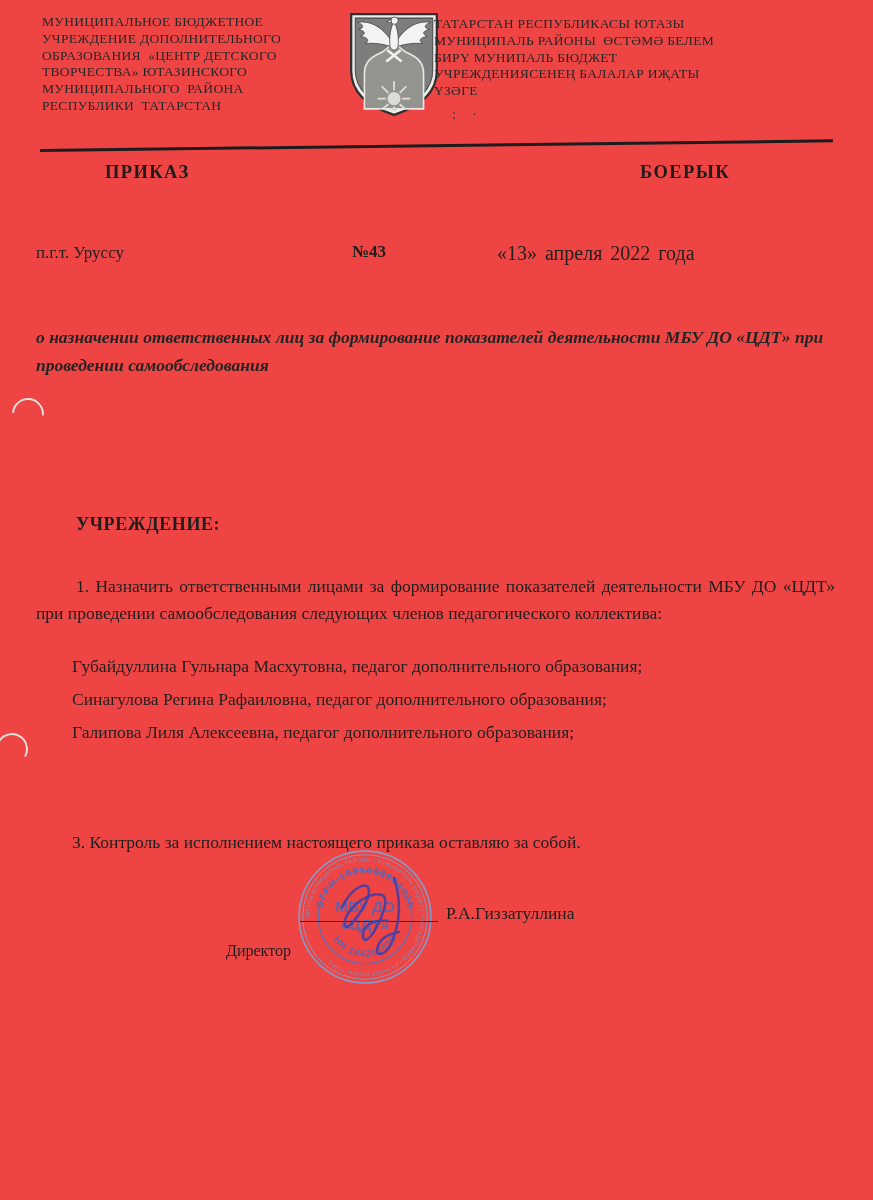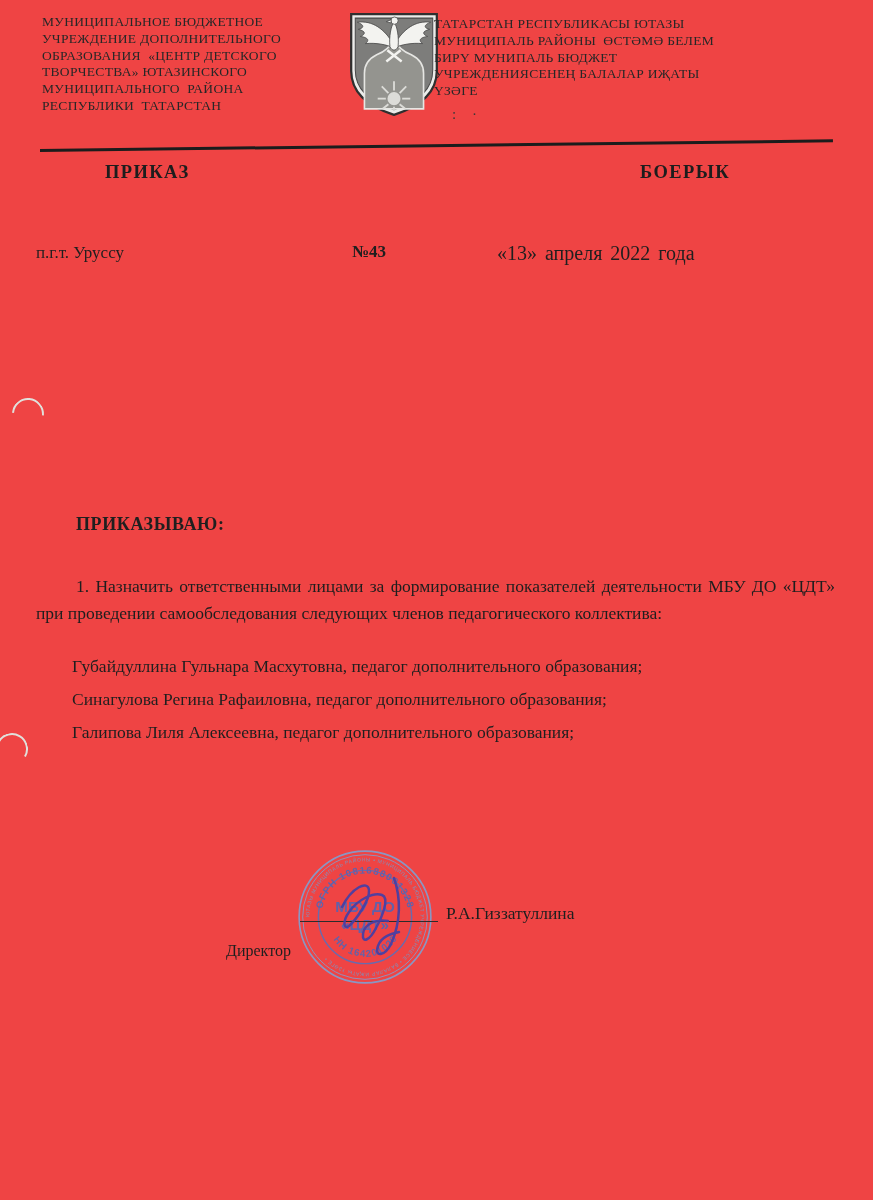--- a/index.html
+++ b/index.html
@@ -93,32 +93,34 @@
 
   <div class="rule"></div>
 
   <div class="title title-ru">ПРИКАЗ</div>
   <div class="title title-tat">БОЕРЫК</div>
 
   <div class="meta-place">п.г.т. Уруссу</div>
   <div class="meta-number">№43</div>
   <div class="meta-date">«13» апреля 2022 года</div>
 
+  <div class="subject">о назначении ответственных лиц за формирование показателей деятельности МБУ ДО «ЦДТ» при проведении самообследования</div>
 
 
-  <div class="order-word">ПРИКАЗЫВАЮ:</div>
+  <div class="order-word">УЧРЕЖДЕНИЕ:</div>
 
   <div class="body-par item1">1. Назначить ответственными лицами за формирование показателей деятельности МБУ ДО «ЦДТ» при проведении самообследования следующих членов педагогического коллектива:</div>
 
   <div class="names">
     <div class="name-row">Губайдуллина Гульнара Масхутовна, педагог дополнительного образования;</div>
     <div class="name-row">Синагулова Регина Рафаиловна, педагог дополнительного образования;</div>
     <div class="name-row">Галипова Лиля Алексеевна, педагог дополнительного образования;</div>
   </div>
 
+  <div class="body-par item3">3. Контроль за исполнением настоящего приказа оставляю за собой.</div>
 
   <svg class="stamp" width="152" height="152" viewBox="0 0 150 150">
     <defs>
       <path id="ringPath" d="M20,75 A55,55 0 1 1 130,75 A55,55 0 1 1 20,75"></path>
       <path id="ogrnPath" d="M34,88 A43,43 0 1 1 116,88"></path>
       <path id="innPath" d="M42,94 A37,37 0 0 0 108,94"></path>
     </defs>
     <g stroke="#7ba3d6" fill="none">
       <circle cx="75" cy="75" r="65" stroke-width="1.6"></circle>
       <circle cx="75" cy="75" r="61.5" stroke-width="0.9"></circle>

